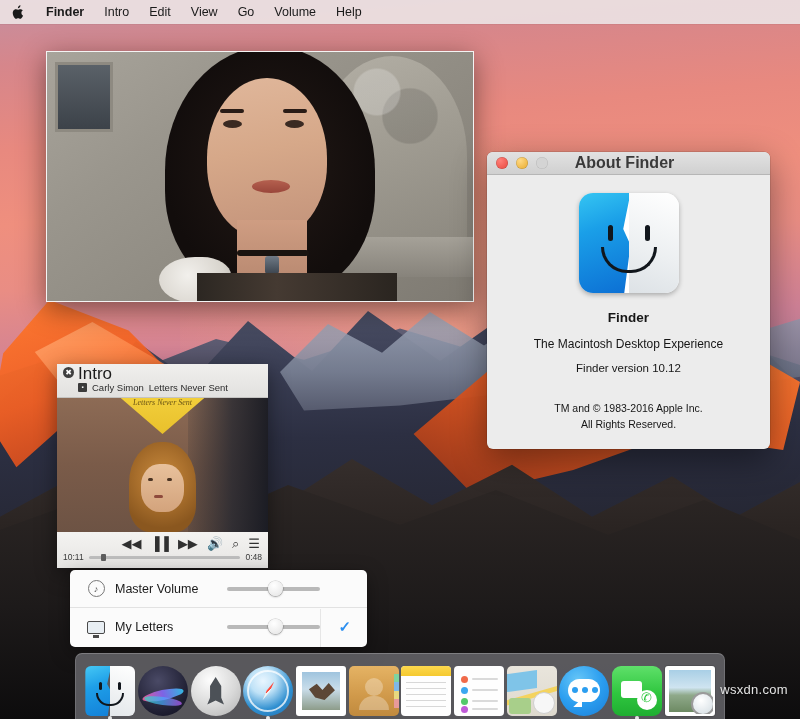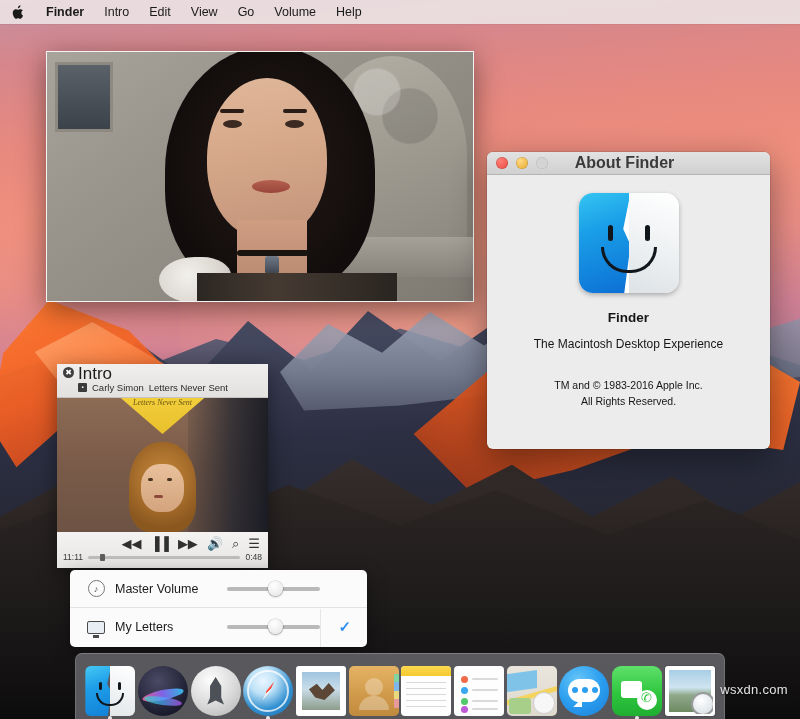--- a/index.html
+++ b/index.html
@@ -588,20 +588,21 @@
   <div class="aw-body">
     <div class="finder-icon">
       <div class="fi-left"></div>
       <div class="fi-right"></div>
       <div class="fi-eye l"></div>
       <div class="fi-eye r"></div>
       <div class="fi-smile"></div>
     </div>
     <div class="aw-appname">Finder</div>
     <div class="aw-tagline">The Macintosh Desktop Experience</div>
+    <div class="aw-version">Finder version 10.12</div>
     <div class="aw-copy">
       <div>TM and © 1983-2016 Apple Inc.</div>
       <div>All Rights Reserved.</div>
     </div>
   </div>
 </div>
 
 <div id="player">
   <div class="pl-head">
     <div class="pl-badge">✖</div>
@@ -628,21 +629,21 @@
   <div class="pl-controls">
     <div class="ctrl-row">
       <span class="ctrl-btn">◀◀</span>
       <span class="ctrl-btn">▐▐</span>
       <span class="ctrl-btn">▶▶</span>
       <span class="ctrl-btn">🔊</span>
       <span class="ctrl-btn">⌕</span>
       <span class="ctrl-btn">☰</span>
     </div>
     <div class="prog-row">
-      <span>11:11</span>
+      <span>10:11</span>
       <span class="prog-track">
         <span class="prog-knob"></span>
       </span>
       <span>0:48</span>
     </div>
   </div>
 </div>
 
 <div id="volPop">
   <div class="vp-arrow"></div>

